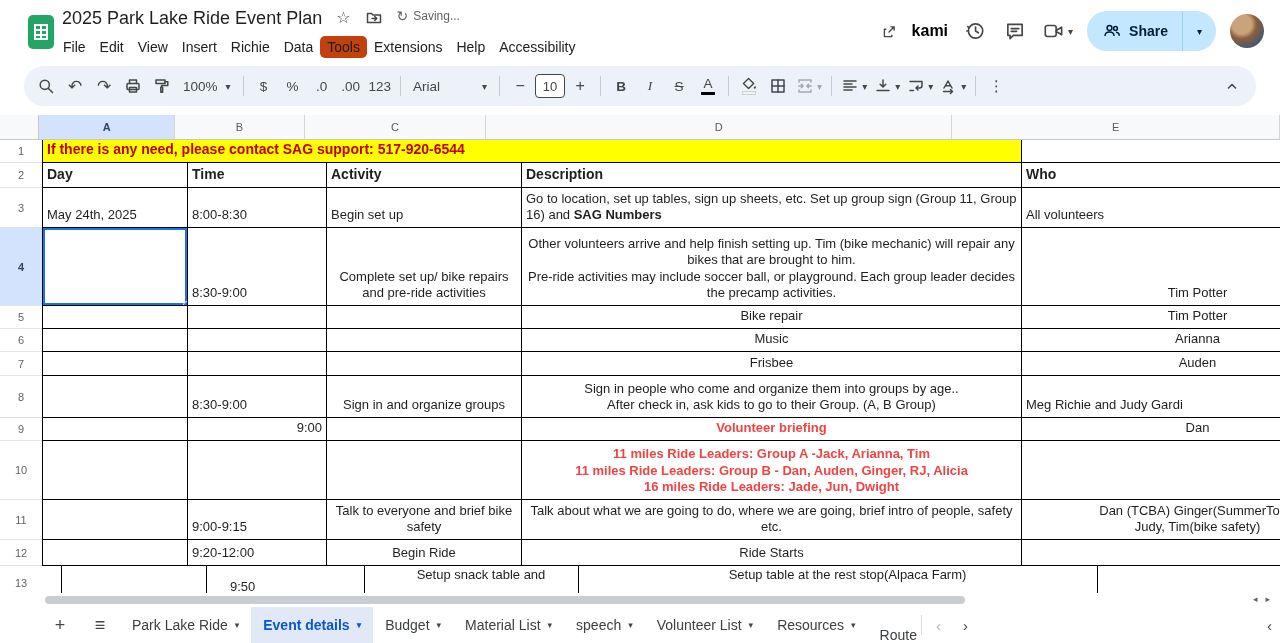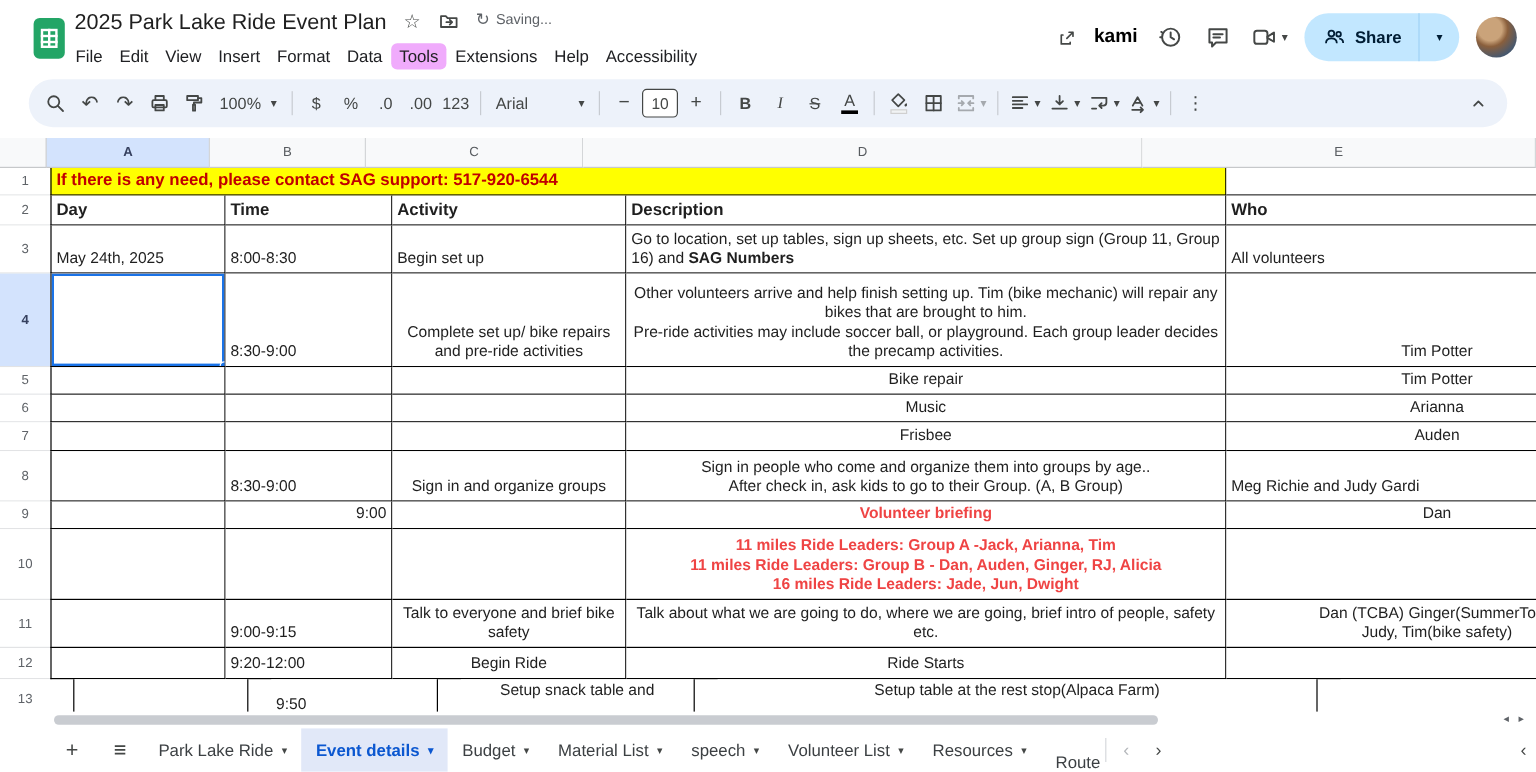--- a/index.html
+++ b/index.html
@@ -12,21 +12,21 @@
   #topbar { position:absolute; left:0; top:0; width:1280px; height:62px; background:#fff; }
   #logo { position:absolute; left:28px; top:15px; width:26px; height:34px; background:#23a566; border-radius:5px; }
   #logo .grid { position:absolute; left:6px; top:9px; width:14px; height:16px; }
   #logo .grid div { position:absolute; background:#fff; }
   #title-row { position:absolute; left:62px; top:8px; display:flex; align-items:flex-start; gap:14px; }
   #doc-title { font-size:18px; color:#1f1f1f; white-space:nowrap; }
   .tb-mini { font-size:16px; color:#444746; }
   #saving { display:flex; align-items:center; gap:5px; color:#5f6368; font-size:12px; }
   #menus { position:absolute; left:56px; top:36px; display:flex; font-size:14px; color:#202124; }
   #menus .m { padding:3px 7px; border-radius:5px; cursor:default; }
-  #menus .m.hl { background:#f0abfc; }
+  #menus .m.hl { background:#c2410c; }
   #top-right { position:absolute; right:16px; top:11px; display:flex; align-items:center; gap:14px; }
   #kami { display:flex; align-items:center; gap:16px; font-weight:bold; font-size:16px; color:#000; }
   .tr-btn { width:26px; height:26px; display:flex; align-items:center; justify-content:center; }
   #cam-wrap { display:flex; align-items:center; gap:2px; }
   #share-pill { height:40px; background:#c2e7ff; border-radius:20px; display:flex; align-items:center; }
   #share-main { display:flex; align-items:center; gap:8px; padding:0 14px 0 16px; font-size:14px; font-weight:bold; color:#001d35; }
   #share-drop { width:34px; height:40px; display:flex; align-items:center; justify-content:center; border-left:1px solid #9fd1f5; color:#001d35; }
   #avatar { width:34px; height:34px; border-radius:50%;
     background:radial-gradient(circle at 35% 30%, #caa37a 0 30%, #8a5f3c 45%, #47586e 75%, #2e3b4e); }
   .chev { font-size:10px; color:#444746; }
@@ -113,21 +113,21 @@
     <span id="saving">
       <span style="font-size:14px;">↻</span>
       <span>Saving...</span>
     </span>
   </div>
   <div id="menus">
     <span class="m">File</span>
     <span class="m">Edit</span>
     <span class="m">View</span>
     <span class="m">Insert</span>
-    <span class="m">Format</span>
+    <span class="m">Richie</span>
     <span class="m">Data</span>
     <span class="m hl">Tools</span>
     <span class="m">Extensions</span>
     <span class="m">Help</span>
     <span class="m">Accessibility</span>
   </div>
   <div id="top-right">
     <span id="kami">
       <svg class="ic" width="13" height="13" viewBox="0 0 14 14">
           <path d="M3 4.5h-1.5v8h8V11M6.5 7.5L12 2M8.5 2H12v3.5"></path>

